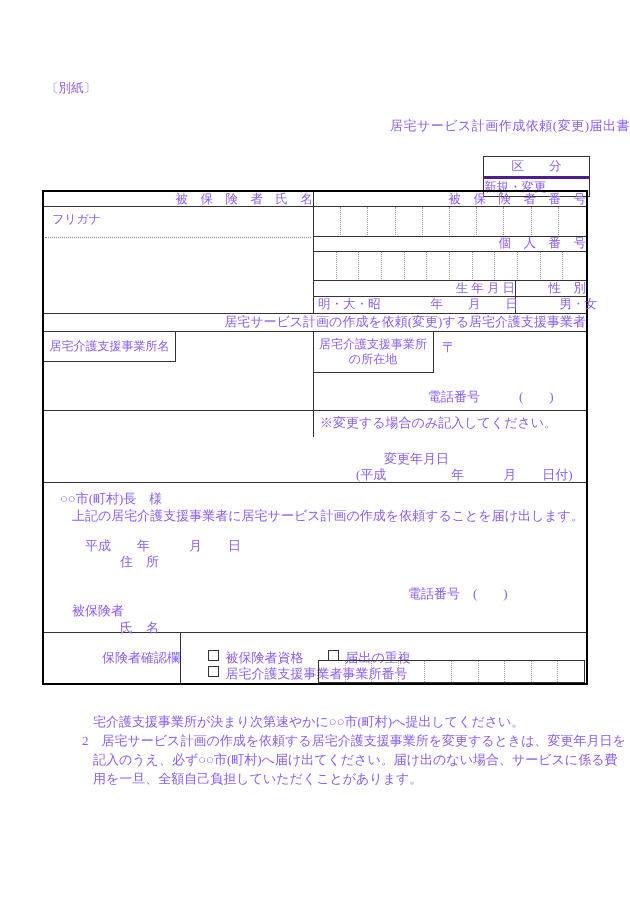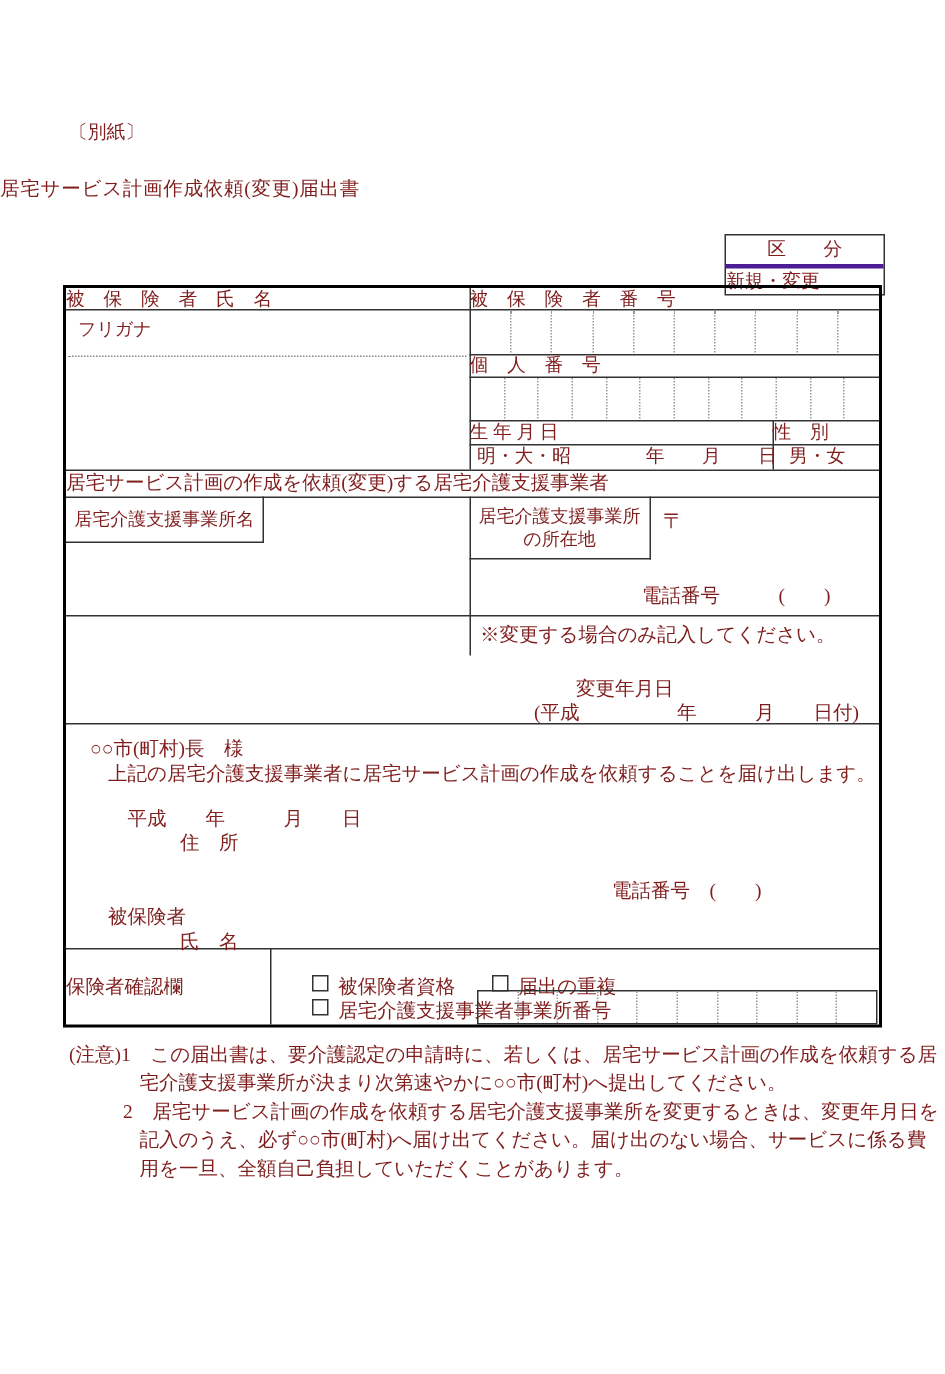--- a/index.html
+++ b/index.html
@@ -1,22 +1,22 @@
 <!DOCTYPE html>
 <html><head>
 <meta charset="utf-8">
 <style>
   html,body{margin:0;padding:0;background:#fff;}
   .page{
     position:relative;width:630px;height:792px;background:#ffffff;
     font-family:"Liberation Serif","DejaVu Serif",serif;
-    color:#7f1d1d;font-size:13px;overflow:hidden;
+    color:#8b5cf6;font-size:13px;overflow:hidden;
   }
   .abs{position:absolute;white-space:pre;}
-  .center{text-align:left;}
+  .center{text-align:right;}
   
   .main-table{position:absolute;left:42px;top:190px;width:542px;height:491px;border:2px solid #000;}
   .hline{position:absolute;height:0;border-top:1px solid #333;}
   .vline{position:absolute;width:0;border-left:1px solid #333;}
   .dotline{position:absolute;height:0;border-top:1px dotted #888;}
   
   .cells{position:absolute;display:flex;}
   .cells .cell{flex:1;border-left:1px dotted #9a9a9a;}
   .cells .cell:first-child{border-left:none;}
   .boxed{border:1px solid #333;}
@@ -140,19 +140,18 @@
         <div class="cell"></div>
         <div class="cell"></div>
         <div class="cell"></div>
         <div class="cell"></div>
         <div class="cell"></div>
         <div class="cell"></div>
         <div class="cell"></div>
       </div>
   </div>
 
-  <div class="note-line" style="left:46px;top:693px;">(注意)1　この届出書は、要介護認定の申請時に、若しくは、居宅サービス計画の作成を依頼する居</div>
   <div class="note-line" style="left:93px;top:712px;">宅介護支援事業所が決まり次第速やかに○○市(町村)へ提出してください。</div>
   <div class="note-line" style="left:82px;top:731px;">2　居宅サービス計画の作成を依頼する居宅介護支援事業所を変更するときは、変更年月日を</div>
   <div class="note-line" style="left:93px;top:750px;">記入のうえ、必ず○○市(町村)へ届け出てください。届け出のない場合、サービスに係る費</div>
   <div class="note-line" style="left:93px;top:769px;">用を一旦、全額自己負担していただくことがあります。</div>
 
 </div>
 
 </body></html>

